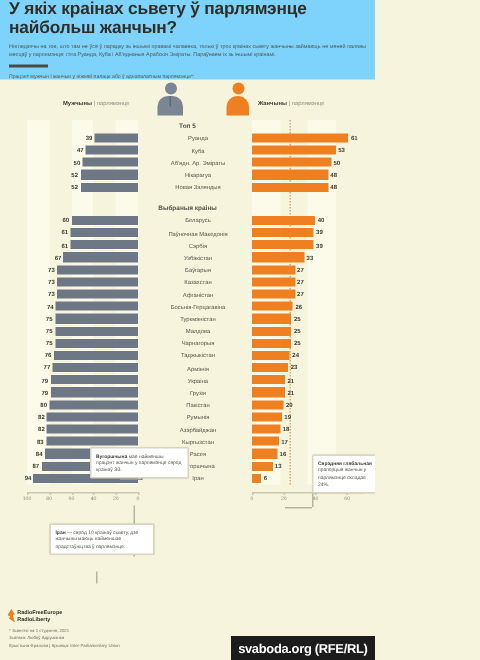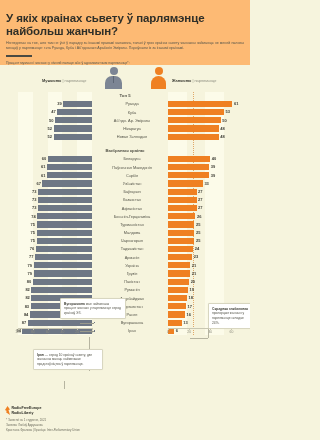--- a/index.html
+++ b/index.html
@@ -6,21 +6,21 @@
   body{
     width:250px;height:440px;overflow:hidden;
     background:#f6f4dd;
     font-family:"Liberation Sans",sans-serif;
     color:#3d3d35;
     position:relative;
   }
   .wrap{position:relative;width:250px;height:440px;}
 
   
-  .header{padding:12px 6px 0 6px;background:#fdba74;}
+  .header{padding:0 6px 0 6px;background:#7dd3fc;}
   .title{
     font-size:11.5px;font-weight:bold;line-height:1.12;
     color:#2f2f28;letter-spacing:-0.1px;margin:0 0 3px 0;
   }
   .subtitle{
     font-size:3.6px;line-height:1.55;color:#55554a;margin:0;
     text-align:justify;
   }
   .rule{width:26px;height:2px;background:#4a4a42;margin:3px 0 4px 0;}
 
@@ -387,15 +387,16 @@
       <div class="ltxt">
         <div>RadioFreeEurope</div>
         <div>RadioLiberty</div>
       </div>
     </div>
     <div class="fnotes">
       <div>* Зьвесткі на 1 студзеня, 2021</div>
       <div>Зьвязка: Любоў Адрушэнка</div>
       <div>Крыстына Фралова | Крыніца: Inter-Parliamentary Union</div>
     </div>
+    <div class="watermark">svaboda.org (RFE/RL)</div>
   </div>
 
 </div>
 
 </body></html>

